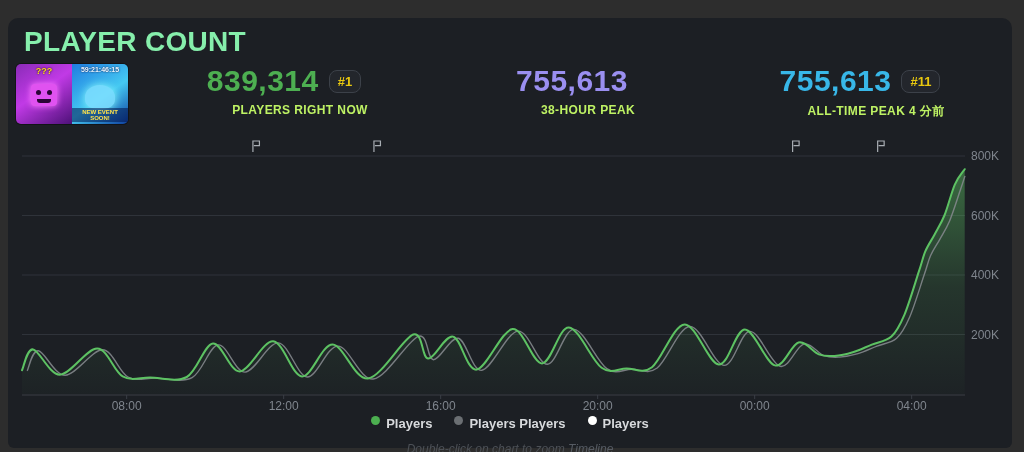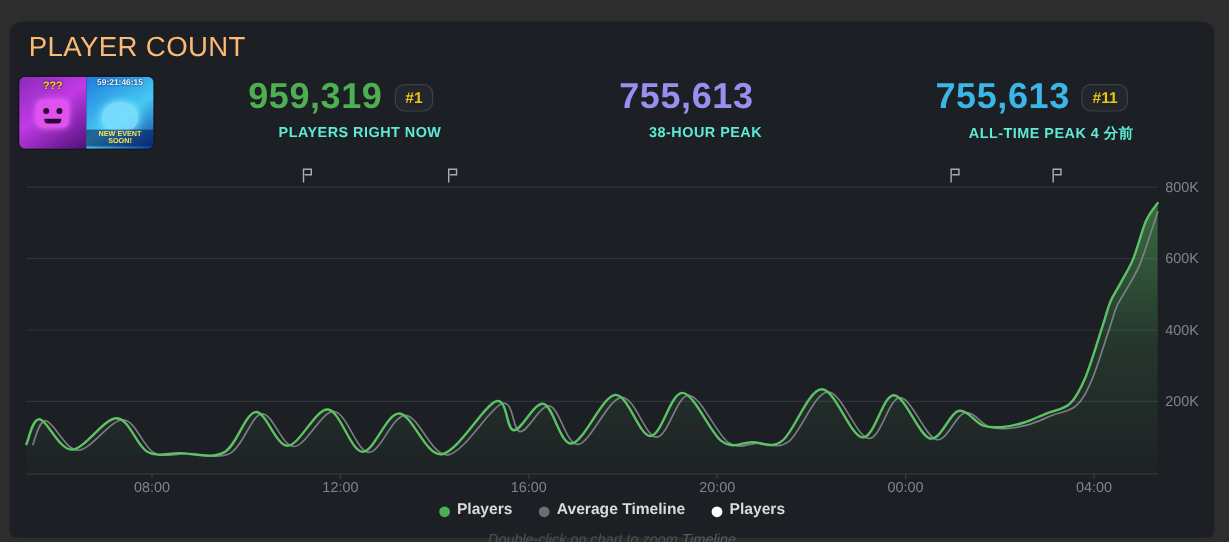--- a/index.html
+++ b/index.html
@@ -1,19 +1,19 @@
 <!DOCTYPE html>
 <html><head>
 <meta charset="utf-8">
 <style>
   html,body{margin:0;padding:0;background:#2d2d2d;width:1024px;height:452px;overflow:hidden;
     font-family:"Liberation Sans","DejaVu Sans",sans-serif;-webkit-font-smoothing:antialiased;}
   .panel{position:absolute;left:8px;top:18px;width:1004px;height:430px;background:#1c1f24;
     border-radius:10px 10px 6px 6px;}
-  .page-title{position:absolute;left:16px;top:8px;font-size:23px;font-weight:normal;color:#fdba74;letter-spacing:.3px;}
+  .page-title{position:absolute;left:16px;top:8px;font-size:28px;font-weight:bold;color:#86efac;letter-spacing:.3px;}
   
   .thumb{position:absolute;left:8px;top:46px;width:112px;height:60px;border-radius:5px;overflow:hidden;
     display:flex;cursor:pointer;box-shadow:0 0 0 1px #00000055;}
   .thumb-half{position:relative;width:50%;height:100%;}
   .thumb-left{background:linear-gradient(145deg,#8a2bb8 0%,#c13ae6 45%,#4d1178 100%);}
   .thumb-right{background:linear-gradient(145deg,#1f7ce0 0%,#45c9f2 55%,#0f3f9e 100%);}
   .thumb-qqq{position:absolute;top:2px;left:0;right:0;text-align:center;font-size:9px;font-weight:bold;color:#ffd91c;text-shadow:0 0 2px #000;}
   .thumb-timer{position:absolute;top:2px;left:0;right:0;text-align:center;font-size:7px;font-weight:bold;color:#eaf6ff;text-shadow:0 0 2px #003;}
   .thumb-caption{position:absolute;bottom:2px;left:0;right:0;text-align:center;font-size:6px;font-weight:bold;color:#ffe24a;background:#00114a88;padding:1px 0;}
   .robot{position:absolute;left:50%;top:52%;transform:translate(-50%,-50%);width:26px;height:22px;background:#e052f0;border-radius:4px;box-shadow:0 0 6px #ff7bff;}
@@ -21,27 +21,27 @@
   .robot i.l{left:5px}.robot i.r{right:5px}
   .robot b{position:absolute;bottom:3px;left:6px;right:6px;height:4px;background:#2a0535;border-radius:0 0 3px 3px;}
   .elephant{position:absolute;left:50%;top:55%;transform:translate(-50%,-50%);width:30px;height:24px;background:#7fe0ff;border-radius:50% 50% 40% 40%;opacity:.85;box-shadow:0 0 8px #9ff;}
   
   .stats{position:absolute;left:132px;right:8px;top:44px;height:66px;display:flex;}
   .stat{flex:1;display:flex;flex-direction:column;align-items:center;justify-content:flex-start;}
   .stat-num-row{display:flex;align-items:center;gap:10px;height:38px;}
   .stat-num{font-size:30px;font-weight:bold;letter-spacing:.5px;}
   .rank-badge{font-size:13px;font-weight:bold;color:#e8c70f;border:1px solid #3c4149;background:#23262c;
     border-radius:8px;padding:4px 8px;line-height:1;}
-  .stat-label{margin-top:3px;font-size:12px;font-weight:bold;color:#5eead4;letter-spacing:.4px;margin-left:32px;}
+  .stat-label{margin-top:3px;font-size:12px;font-weight:bold;color:#bef264;letter-spacing:.4px;margin-left:32px;}
   
   .chart-wrap{position:absolute;left:0;top:120px;width:1004px;height:277px;}
   svg{display:block;}
   
   .legend{position:absolute;left:0;top:398px;width:100%;display:flex;justify-content:center;gap:22px;}
-  .legend-item{display:flex;align-items:flex-end;gap:6px;cursor:pointer;}
+  .legend-item{display:flex;align-items:flex-start;gap:6px;cursor:pointer;}
   .legend-dot{width:9px;height:9px;border-radius:50%;}
   .legend-label{font-size:13px;font-weight:bold;color:#d8dadd;}
   .hint{position:absolute;left:0;top:424px;width:100%;text-align:center;font-size:12px;font-style:italic;color:#4c5056;}
   .hint .tl{color:#565b63;cursor:pointer;}
 </style>
 </head>
 <body>
 
 <div class="panel">
 
@@ -59,21 +59,21 @@
     <div class="thumb-half thumb-right">
       <div class="thumb-timer">59:21:46:15</div>
       <div class="elephant"></div>
       <div class="thumb-caption">NEW EVENT SOON!</div>
     </div>
   </div>
 
   <div class="stats">
     <div class="stat">
       <div class="stat-num-row">
-        <span class="stat-num" style="color:#4daf51">959,319</span>
+        <span class="stat-num" style="color:#4daf51">839,314</span>
         <span class="rank-badge">#1</span>
       </div>
       <div class="stat-label">PLAYERS RIGHT NOW</div>
     </div>
     <div class="stat">
       <div class="stat-num-row">
         <span class="stat-num" style="color:#9a8ff0">755,613</span>
       </div>
       <div class="stat-label">38-HOUR PEAK</div>
     </div>
@@ -126,21 +126,21 @@
       </svg>
   </div>
 
   <div class="legend" id="legend">
       <div class="legend-item">
         <span class="legend-dot" style="background: rgb(76, 175, 80);"></span>
         <span class="legend-label">Players</span>
       </div>
       <div class="legend-item">
         <span class="legend-dot" style="background: rgb(107, 111, 115);"></span>
-        <span class="legend-label">Average Timeline</span>
+        <span class="legend-label">Players Players</span>
       </div>
       <div class="legend-item">
         <span class="legend-dot" style="background: rgb(255, 255, 255);"></span>
         <span class="legend-label">Players</span>
       </div>
     </div>
 
   <div class="hint">
     <span>Double-click on chart to zoom</span>
     <span class="tl">Timeline</span>

